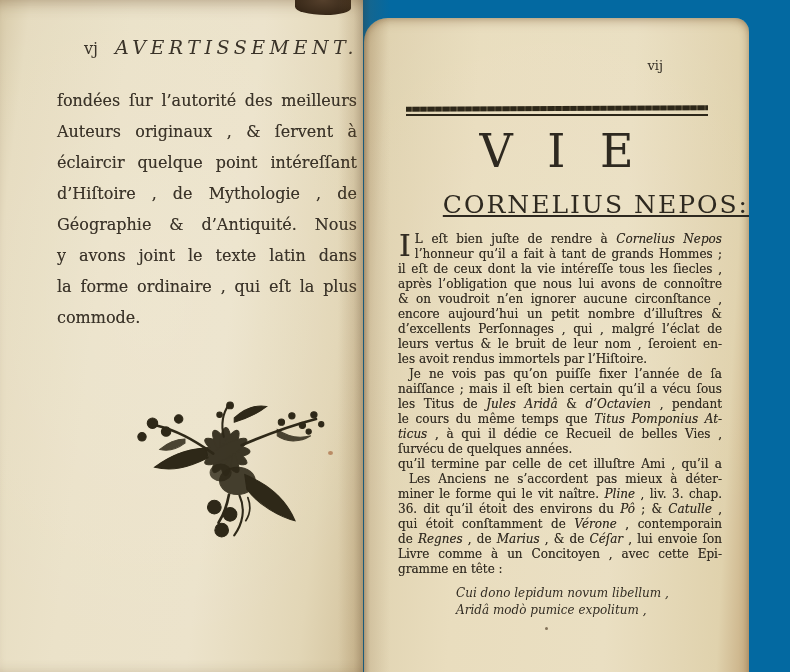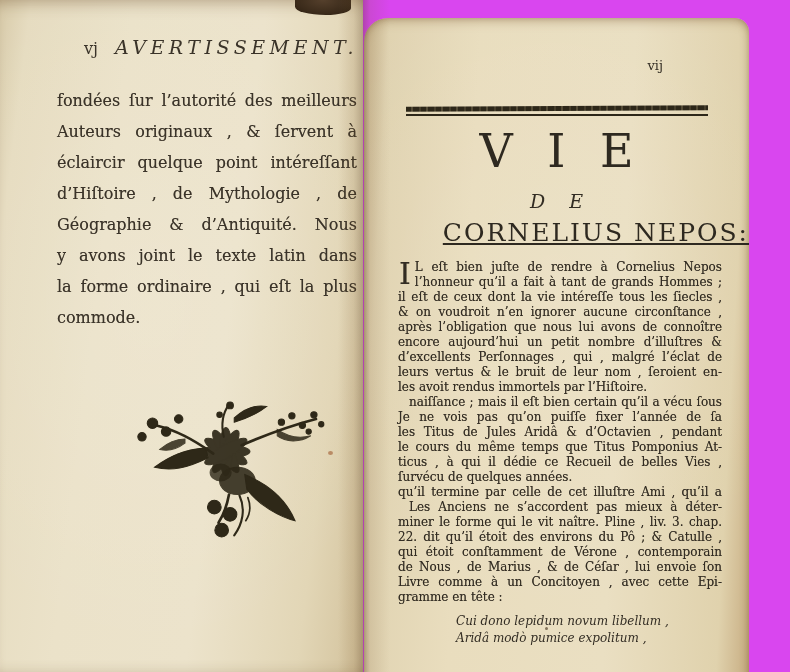--- a/index.html
+++ b/index.html
@@ -1,18 +1,18 @@
 <!DOCTYPE html>
 <html><head>
 <meta charset="utf-8">
 <style>
   html,body { margin:0; padding:0; }
   .photo {
     position:relative; width:790px; height:672px; overflow:hidden;
-    background:#d946ef;
+    background:#0369a1;
     font-family:"DejaVu Serif", serif;
   }
   
   .page { position:absolute; }
   .page.left {
     left:0; top:0; width:363px; height:672px;
     background:
       radial-gradient(120% 90% at 42% 45%, rgba(255,255,255,.10), rgba(0,0,0,0) 60%),
       linear-gradient(97deg, #d8cbaa 0%, #e6dcc0 7%, #ebe2c9 30%, #ece3cb 60%, #e2d6b6 85%, #d2c19b 100%);
     box-shadow: inset 0 14px 16px -12px rgba(110,80,45,.45),
@@ -58,21 +58,21 @@
   .rule-thick { height:5px; transform:skewY(-0.25deg);
     background: repeating-linear-gradient(90deg,#2d2719 0 5px,#544b36 5px 7px,#2d2719 7px 13px,#463e2b 13px 15px); }
   .rule-thin { height:2px; background:#2d2719; margin-top:3px; }
   .rp-title1 { text-align:center; font-size:46px; letter-spacing:10px; margin:8px 0 12px 10px; color:#2e2920; }
   .rp-title2 { text-align:center; font-style:italic; font-size:19px; letter-spacing:9px; margin:12px 0 0 9px; }
   .rp-title3 { text-align:right; font-size:25px; letter-spacing:2px; margin-top:6px; color:#2e2920;text-decoration:underline; }
   .rp-body { margin:13px 0 0 34px; width:324px; font-size:12px; line-height:15px;
              text-shadow:0 0 .4px rgba(45,38,25,.55); }
   .rp-para.indent .tline:first-child { text-indent:11px; }
   .dropcap { float:left; font-size:30px; line-height:26px; height:27px; padding:1px 4px 0 1px; }
-  .it { }
+  .it { font-style:italic; }
   .epigram { margin:8px 12px 0 92px; font-style:italic; font-size:12px; line-height:16.5px; }
 </style>
 </head>
 <body>
 
 <div class="photo">
 
   <div class="spine"></div>
 
   <div class="page left">
@@ -139,50 +139,49 @@
     </svg>
   </div>
 
   <div class="page right">
     <div class="rp-folio">vij</div>
     <div class="rule">
       <div class="rule-thick"></div>
       <div class="rule-thin"></div>
     </div>
     <div class="rp-title1">V I E</div>
-    <div class="rp-title2">D E</div>
     <div class="rp-title3">CORNELIUS NEPOS:</div>
     <div id="right-body" class="rp-body">
         <div class="rp-para">
           <span class="dropcap">I</span>
           <div class="tline"><span>L eſt bien juſte de rendre à </span><span class="it">Cornelius Nepos</span></div>
           <div class="tline"><span>l’honneur qu’il a fait à tant de grands Hommes ;</span></div>
           <div class="tline"><span>il eſt de ceux dont la vie intéreſſe tous les ſiecles ,</span></div>
+          <div class="tline"><span>après l’obligation que nous lui avons de connoître</span></div>
           <div class="tline"><span>&amp; on voudroit n’en ignorer aucune circonſtance ,</span></div>
-          <div class="tline"><span>après l’obligation que nous lui avons de connoître</span></div>
           <div class="tline"><span>encore aujourd’hui un petit nombre d’illuſtres &amp;</span></div>
           <div class="tline"><span>d’excellents Perſonnages , qui , malgré l’éclat de</span></div>
           <div class="tline"><span>leurs vertus &amp; le bruit de leur nom , ſeroient en-</span></div>
           <div class="tline end"><span>les avoit rendus immortels par l’Hiſtoire.</span></div>
         </div>
         <div class="rp-para indent">
+          <div class="tline"><span>Je ne vois pas qu’on puiſſe fixer l’année de ſa</span></div>
           <div class="tline"><span>naiſſance ; mais il eſt bien certain qu’il a vécu ſous</span></div>
-          <div class="tline"><span>Je ne vois pas qu’on puiſſe fixer l’année de ſa</span></div>
           <div class="tline"><span>les Titus de </span><span class="it">Jules Aridâ</span><span> &amp; </span><span class="it">d’Octavien</span><span> , pendant</span></div>
           <div class="tline"><span>le cours du même temps que </span><span class="it">Titus Pomponius At-</span></div>
           <div class="tline"><span class="it">ticus</span><span> , à qui il dédie ce Recueil de belles Vies ,</span></div>
           <div class="tline end"><span>ſurvécu de quelques années.</span></div>
           <div class="tline"><span>qu’il termine par celle de cet illuſtre Ami , qu’il a</span></div>
         </div>
         <div class="rp-para indent">
           <div class="tline"><span>Les Anciens ne s’accordent pas mieux à déter-</span></div>
           <div class="tline"><span>miner le forme qui le vit naître. </span><span class="it">Pline</span><span> , liv. 3. chap.</span></div>
-          <div class="tline"><span>22. dit qu’il étoit des environs du </span><span class="it">Pô</span><span> ; &amp; </span><span class="it">Catulle</span><span> ,</span></div>
+          <div class="tline"><span>36. dit qu’il étoit des environs du </span><span class="it">Pô</span><span> ; &amp; </span><span class="it">Catulle</span><span> ,</span></div>
           <div class="tline"><span>qui étoit conſtamment de </span><span class="it">Vérone</span><span> , contemporain</span></div>
-          <div class="tline"><span>de </span><span class="it">Nous</span><span> , de </span><span class="it">Marius</span><span> , &amp; de </span><span class="it">Céſar</span><span> , lui envoie ſon</span></div>
+          <div class="tline"><span>de </span><span class="it">Regnes</span><span> , de </span><span class="it">Marius</span><span> , &amp; de </span><span class="it">Céſar</span><span> , lui envoie ſon</span></div>
           <div class="tline"><span>Livre comme à un Concitoyen , avec cette Epi-</span></div>
           <div class="tline end"><span>gramme en tête :</span></div>
         </div>
       </div>
     <div id="epigram" class="epigram">
         <div>Cui dono lepidum novum libellum ,</div>
         <div>Aridâ modò pumice expolitum ,</div>
       </div>
   </div>
 

